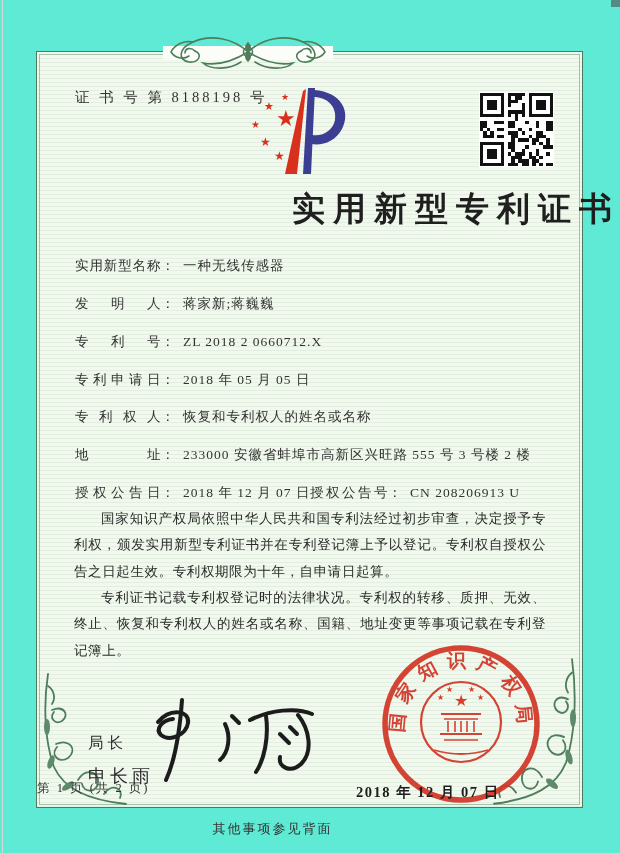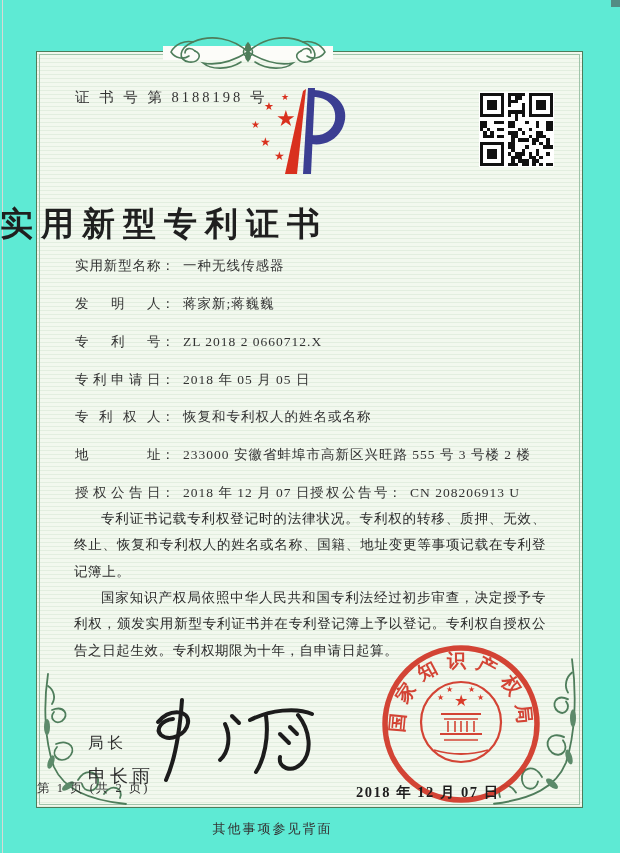--- a/index.html
+++ b/index.html
@@ -26,21 +26,21 @@
   .top-ornament{left:163px;top:30px;width:170px;height:45px;}
   .corner-orn-left{left:38px;bottom:46px;width:95px;height:135px;}
   .corner-orn-right{right:38px;bottom:46px;width:95px;height:150px;transform:scaleX(-1);}
 
   
   .cert-no{position:absolute;left:75px;top:88px;font-size:14.5px;letter-spacing:3px;color:#333;}
   .logo{position:absolute;left:248px;top:84px;width:112px;height:94px;}
   .qr{position:absolute;left:479px;top:92px;width:73px;height:73px;background:#fff;padding:1px;}
   .qr svg{display:block;width:100%;height:100%;}
   .title{
-    position:absolute;left:0;width:620px;top:202px;text-align:left;
+    position:absolute;left:0;width:620px;top:187px;text-align:right;
     font-size:33px;font-weight:600;letter-spacing:8px;color:#1f1f1f;
   }
 
   
   .field-row{position:absolute;left:75px;font-size:13.5px;color:#333;letter-spacing:.5px;white-space:nowrap;}
   .flabel{display:inline-block;width:86px;text-align:justify;text-align-last:justify;vertical-align:top;}
   .fcolon{display:inline-block;margin-right:8px;}
   .fvalue{letter-spacing:1px;}
   .grant-pair2{position:absolute;left:235px;top:0;white-space:nowrap;}
   .grant-pair2 .flabel{width:78px;}
@@ -393,22 +393,22 @@
     <span class="flabel">地址</span><span class="fcolon">：</span><span class="fvalue">233000 安徽省蚌埠市高新区兴旺路 555 号 3 号楼 2 楼</span>
   </div>
   <div class="field-row" style="top:484px;width:470px">
     <span class="flabel">授权公告日</span><span class="fcolon">：</span><span class="fvalue">2018 年 12 月 07 日</span>
     <span class="grant-pair2">
       <span class="flabel">授权公告号</span><span class="fcolon">：</span><span class="fvalue">CN 208206913 U</span>
     </span>
   </div>
 
   <div class="body-text">
+    <p>国家知识产权局依照中华人民共和国专利法经过初步审查，决定授予专利权，颁发实用新型专利证书并在专利登记簿上予以登记。专利权自授权公告之日起生效。专利权期限为十年，自申请日起算。</p>
     <p>专利证书记载专利权登记时的法律状况。专利权的转移、质押、无效、终止、恢复和专利权人的姓名或名称、国籍、地址变更等事项记载在专利登记簿上。</p>
-    <p>国家知识产权局依照中华人民共和国专利法经过初步审查，决定授予专利权，颁发实用新型专利证书并在专利登记簿上予以登记。专利权自授权公告之日起生效。专利权期限为十年，自申请日起算。</p>
   </div>
 
   <div class="signer-title">局长</div>
   <div class="signer-name">申长雨</div>
 
   <div class="signature">
     <svg viewBox="0 0 205 100" width="205" height="100">
       <g stroke="#1c1c1c" stroke-width="4" fill="none" stroke-linecap="round" stroke-linejoin="round">
         <path d="M30,32 C42,18 62,20 60,33 C58,45 42,52 33,45 C27,39 34,30 45,29"></path>
         <path d="M54,10 C52,38 48,68 38,90"></path>

